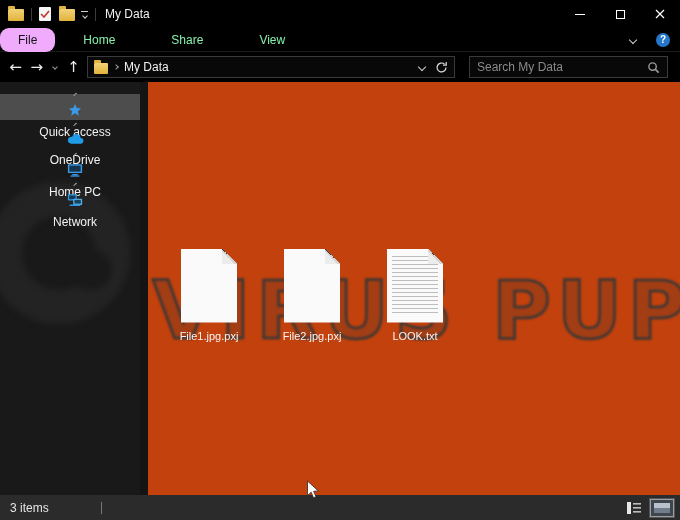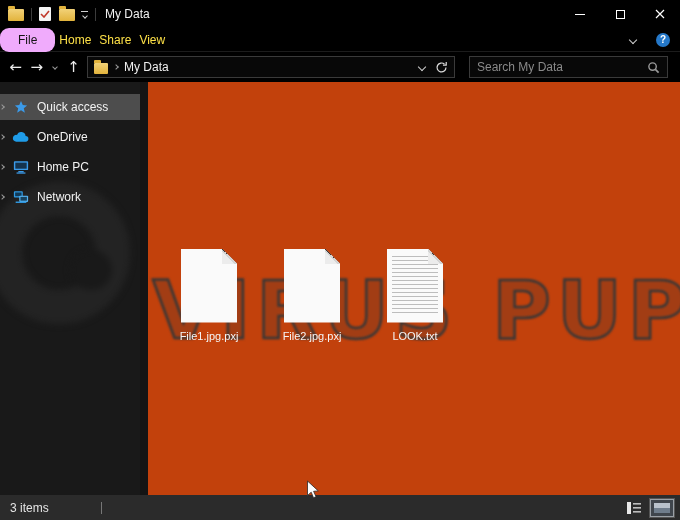--- a/index.html
+++ b/index.html
@@ -25,21 +25,21 @@
   .chev.right { transform:rotate(-45deg); }
   .chev.tiny { width:4px; height:4px; }
   .win-title { font-size:12px; color:#f0f0f0; margin-left:2px; }
   .tb-controls { margin-left:auto; display:flex; height:28px; }
   .ctrl { width:40px; height:28px; display:flex; align-items:center; justify-content:center; cursor:default; }
   .ctrl .min { width:10px; height:1px; background:#fff; }
   .ctrl .max { width:9px; height:9px; border:1px solid #fff; }
 
   
   .ribbon { height:24px; display:flex; align-items:center; background:#000; border-bottom:1px solid #1c1c1c; }
-  .tab { font-size:12px; color:#fde047; padding:4px 4px; height:24px; display:flex; align-items:center; cursor:default; }
+  .tab { font-size:12px; color:#86efac; padding:4px 28px; height:24px; display:flex; align-items:center; cursor:default; }
   .tab.active { background:#f0abfc; color:#141414; font-weight:normal; padding:4px 18px;border-radius:9px; }
   .ribbon-right { margin-left:auto; display:flex; align-items:center; gap:20px; padding-right:10px; }
   .help-ico { width:14px; height:14px; border-radius:50%; background:#2578c9; color:#fff; font-size:10px;
               font-weight:bold; display:flex; align-items:center; justify-content:center; }
 
   
   .toolbar { height:30px; display:flex; align-items:center; background:#000; padding:0 12px 0 8px; gap:6px; }
   .navbtn { width:22px; height:22px; display:flex; align-items:center; justify-content:center;
             font-family:"DejaVu Sans", sans-serif; font-size:15px; color:#ededed; cursor:default; }
   .navbtn.small { width:14px; }
@@ -53,21 +53,21 @@
                      font-size:12px; font-family:"Liberation Sans", sans-serif; }
   .searchbox input::placeholder { color:#8a8a8a; }
 
   
   .body-row { position:relative; height:413px; display:flex; }
   .sidebar { width:140px; background:#191919; padding-top:12px; }
   .side-strip { width:8px; background:#141414; }
   .content { position:relative; flex:1; background:#c2410c; padding:13px 0 0 16px; display:flex;
              align-items:center; gap:13px; }
   .side-item { position:relative; z-index:2; height:26px; margin-bottom:4px; display:flex; align-items:center;
-               gap:8px; cursor:default; }
+               gap:8px; padding-left:10px; cursor:default;flex-direction:column; }
   .side-item.selected { background:#4d4d4d; }
   .side-item .label { font-size:12px; color:#f2f2f2; }
   .side-item .chev { border-color:#9a9a9a; }
   .side-ico { width:17px; display:flex; justify-content:center; }
 
   
   .tile { position:relative; z-index:2; width:90px; display:flex; flex-direction:column; align-items:center; cursor:default; }
   .page { position:relative; width:56px; height:74px; background:#fafafa;
           clip-path:polygon(0 0, calc(100% - 15px) 0, 100% 15px, 100% 100%, 0 100%); }
   .page::after { content:""; position:absolute; top:0; right:0; width:15px; height:15px;

